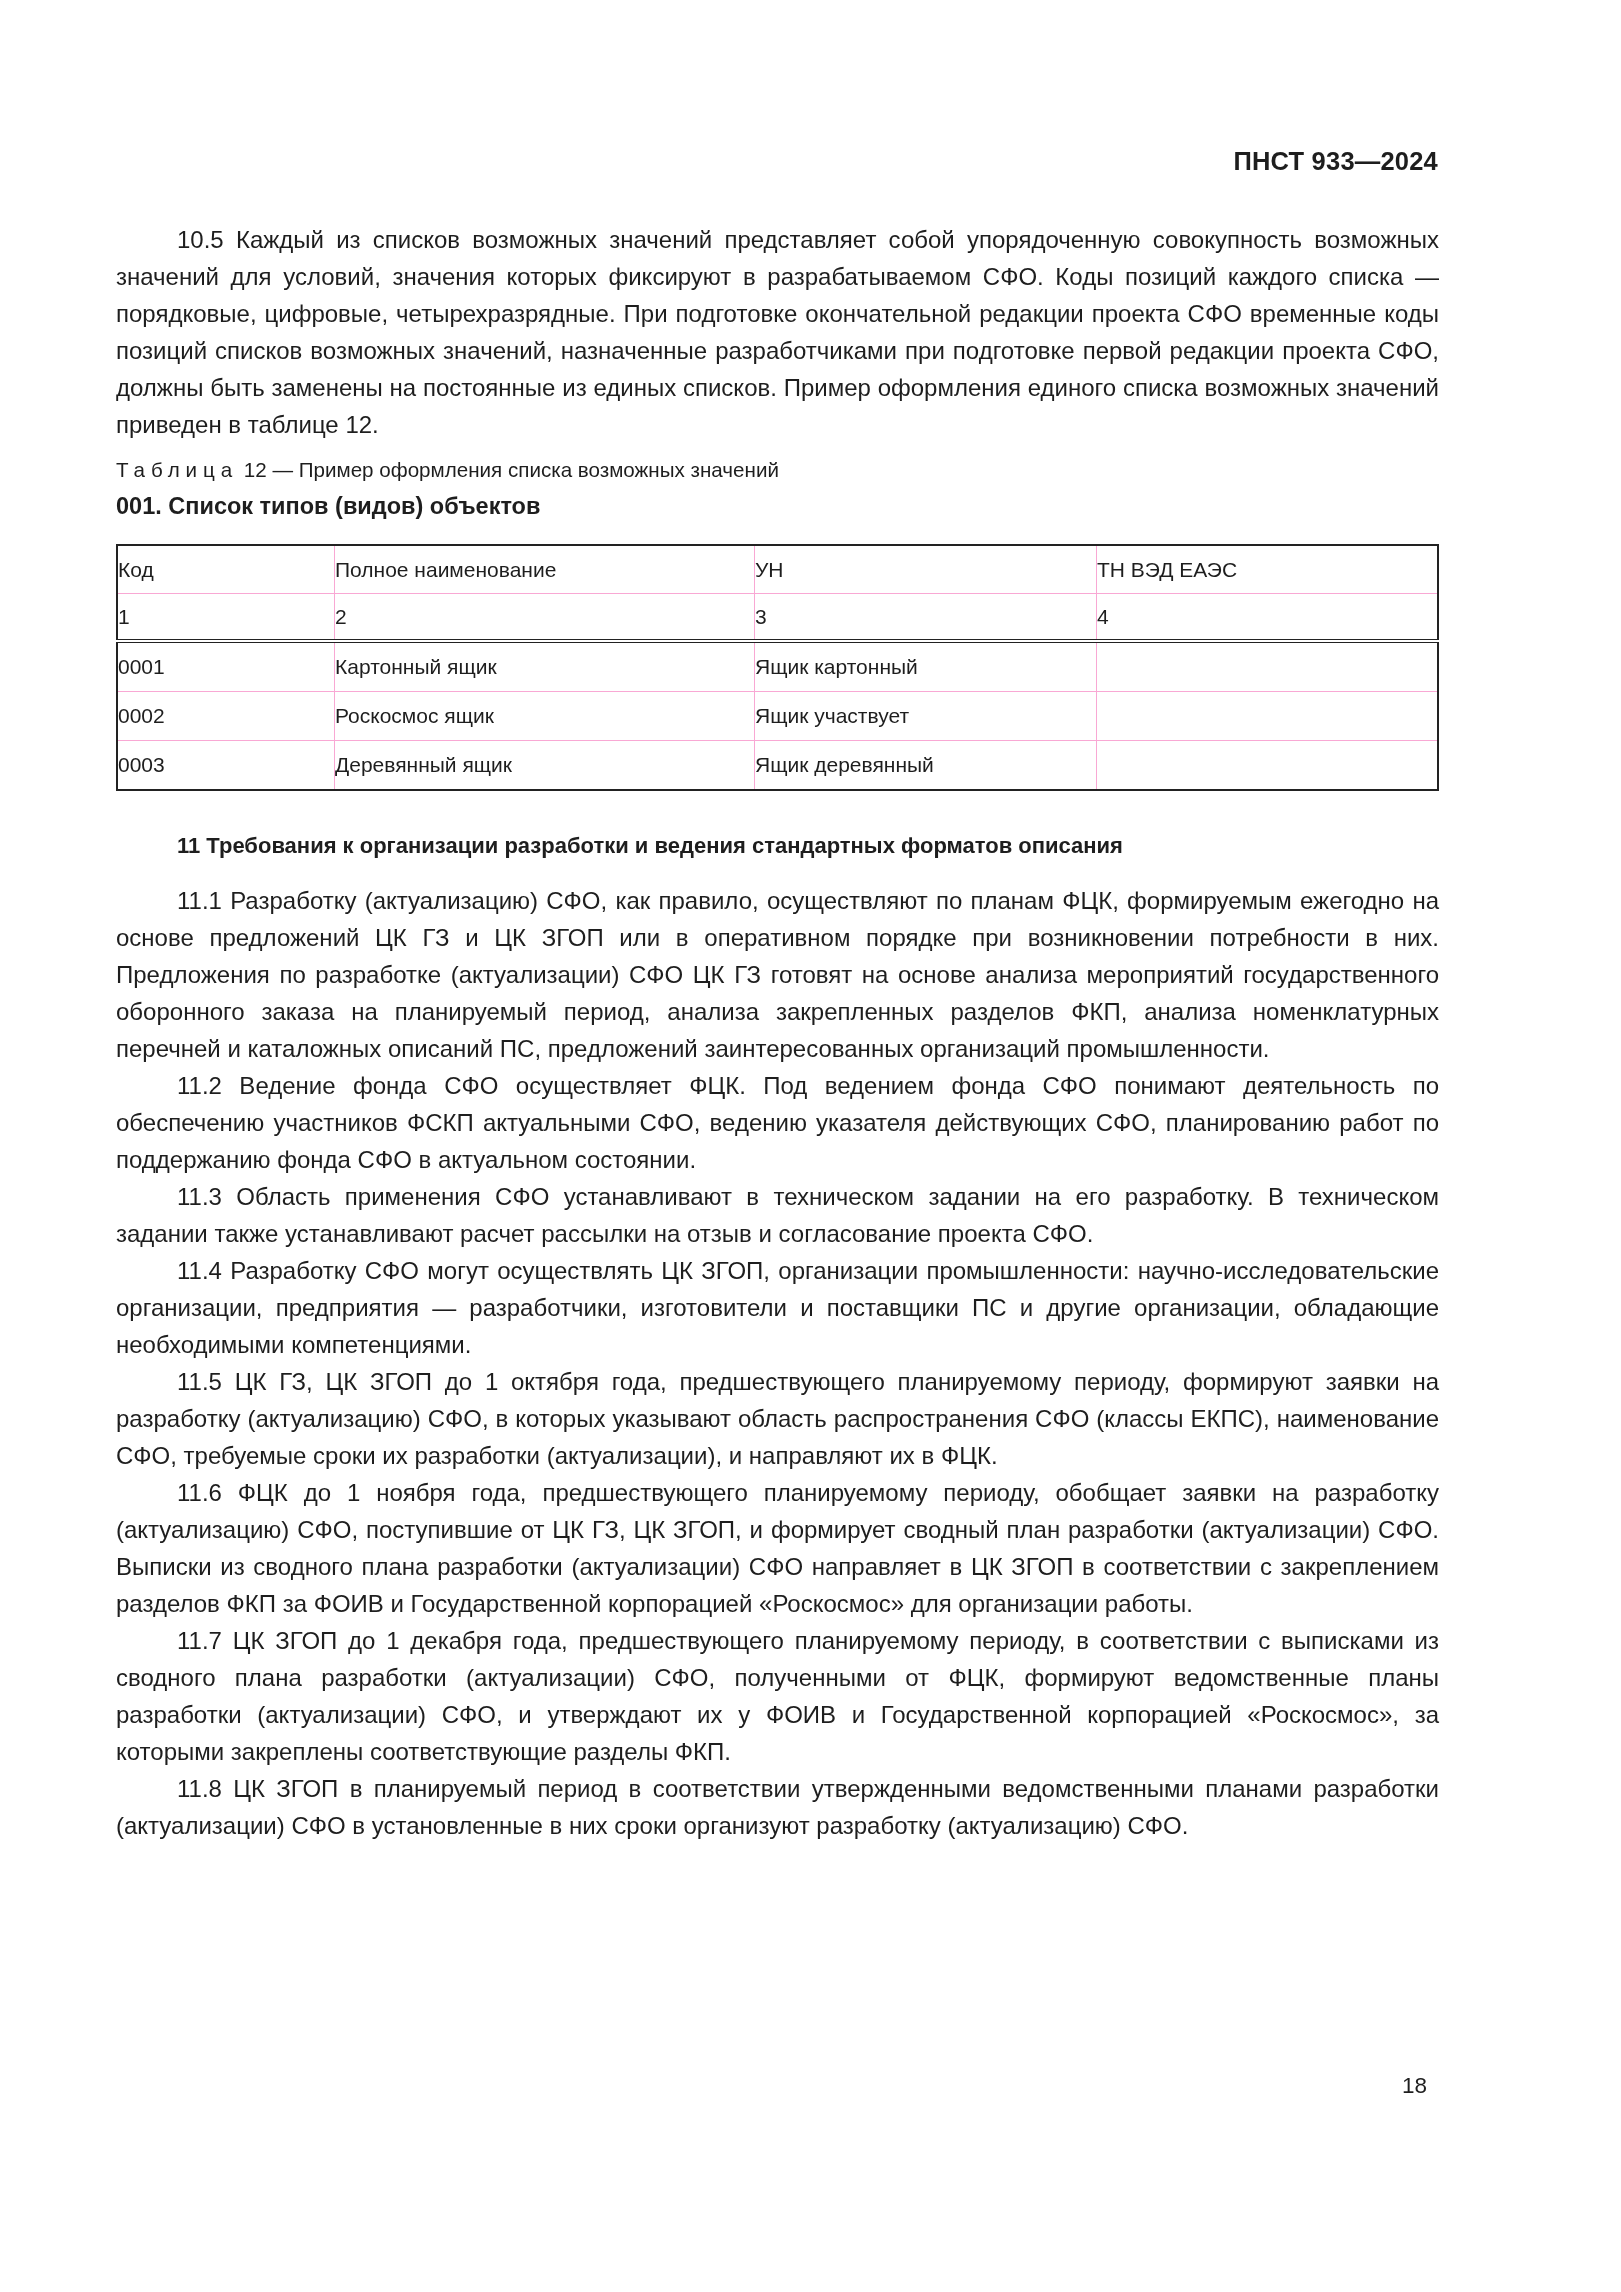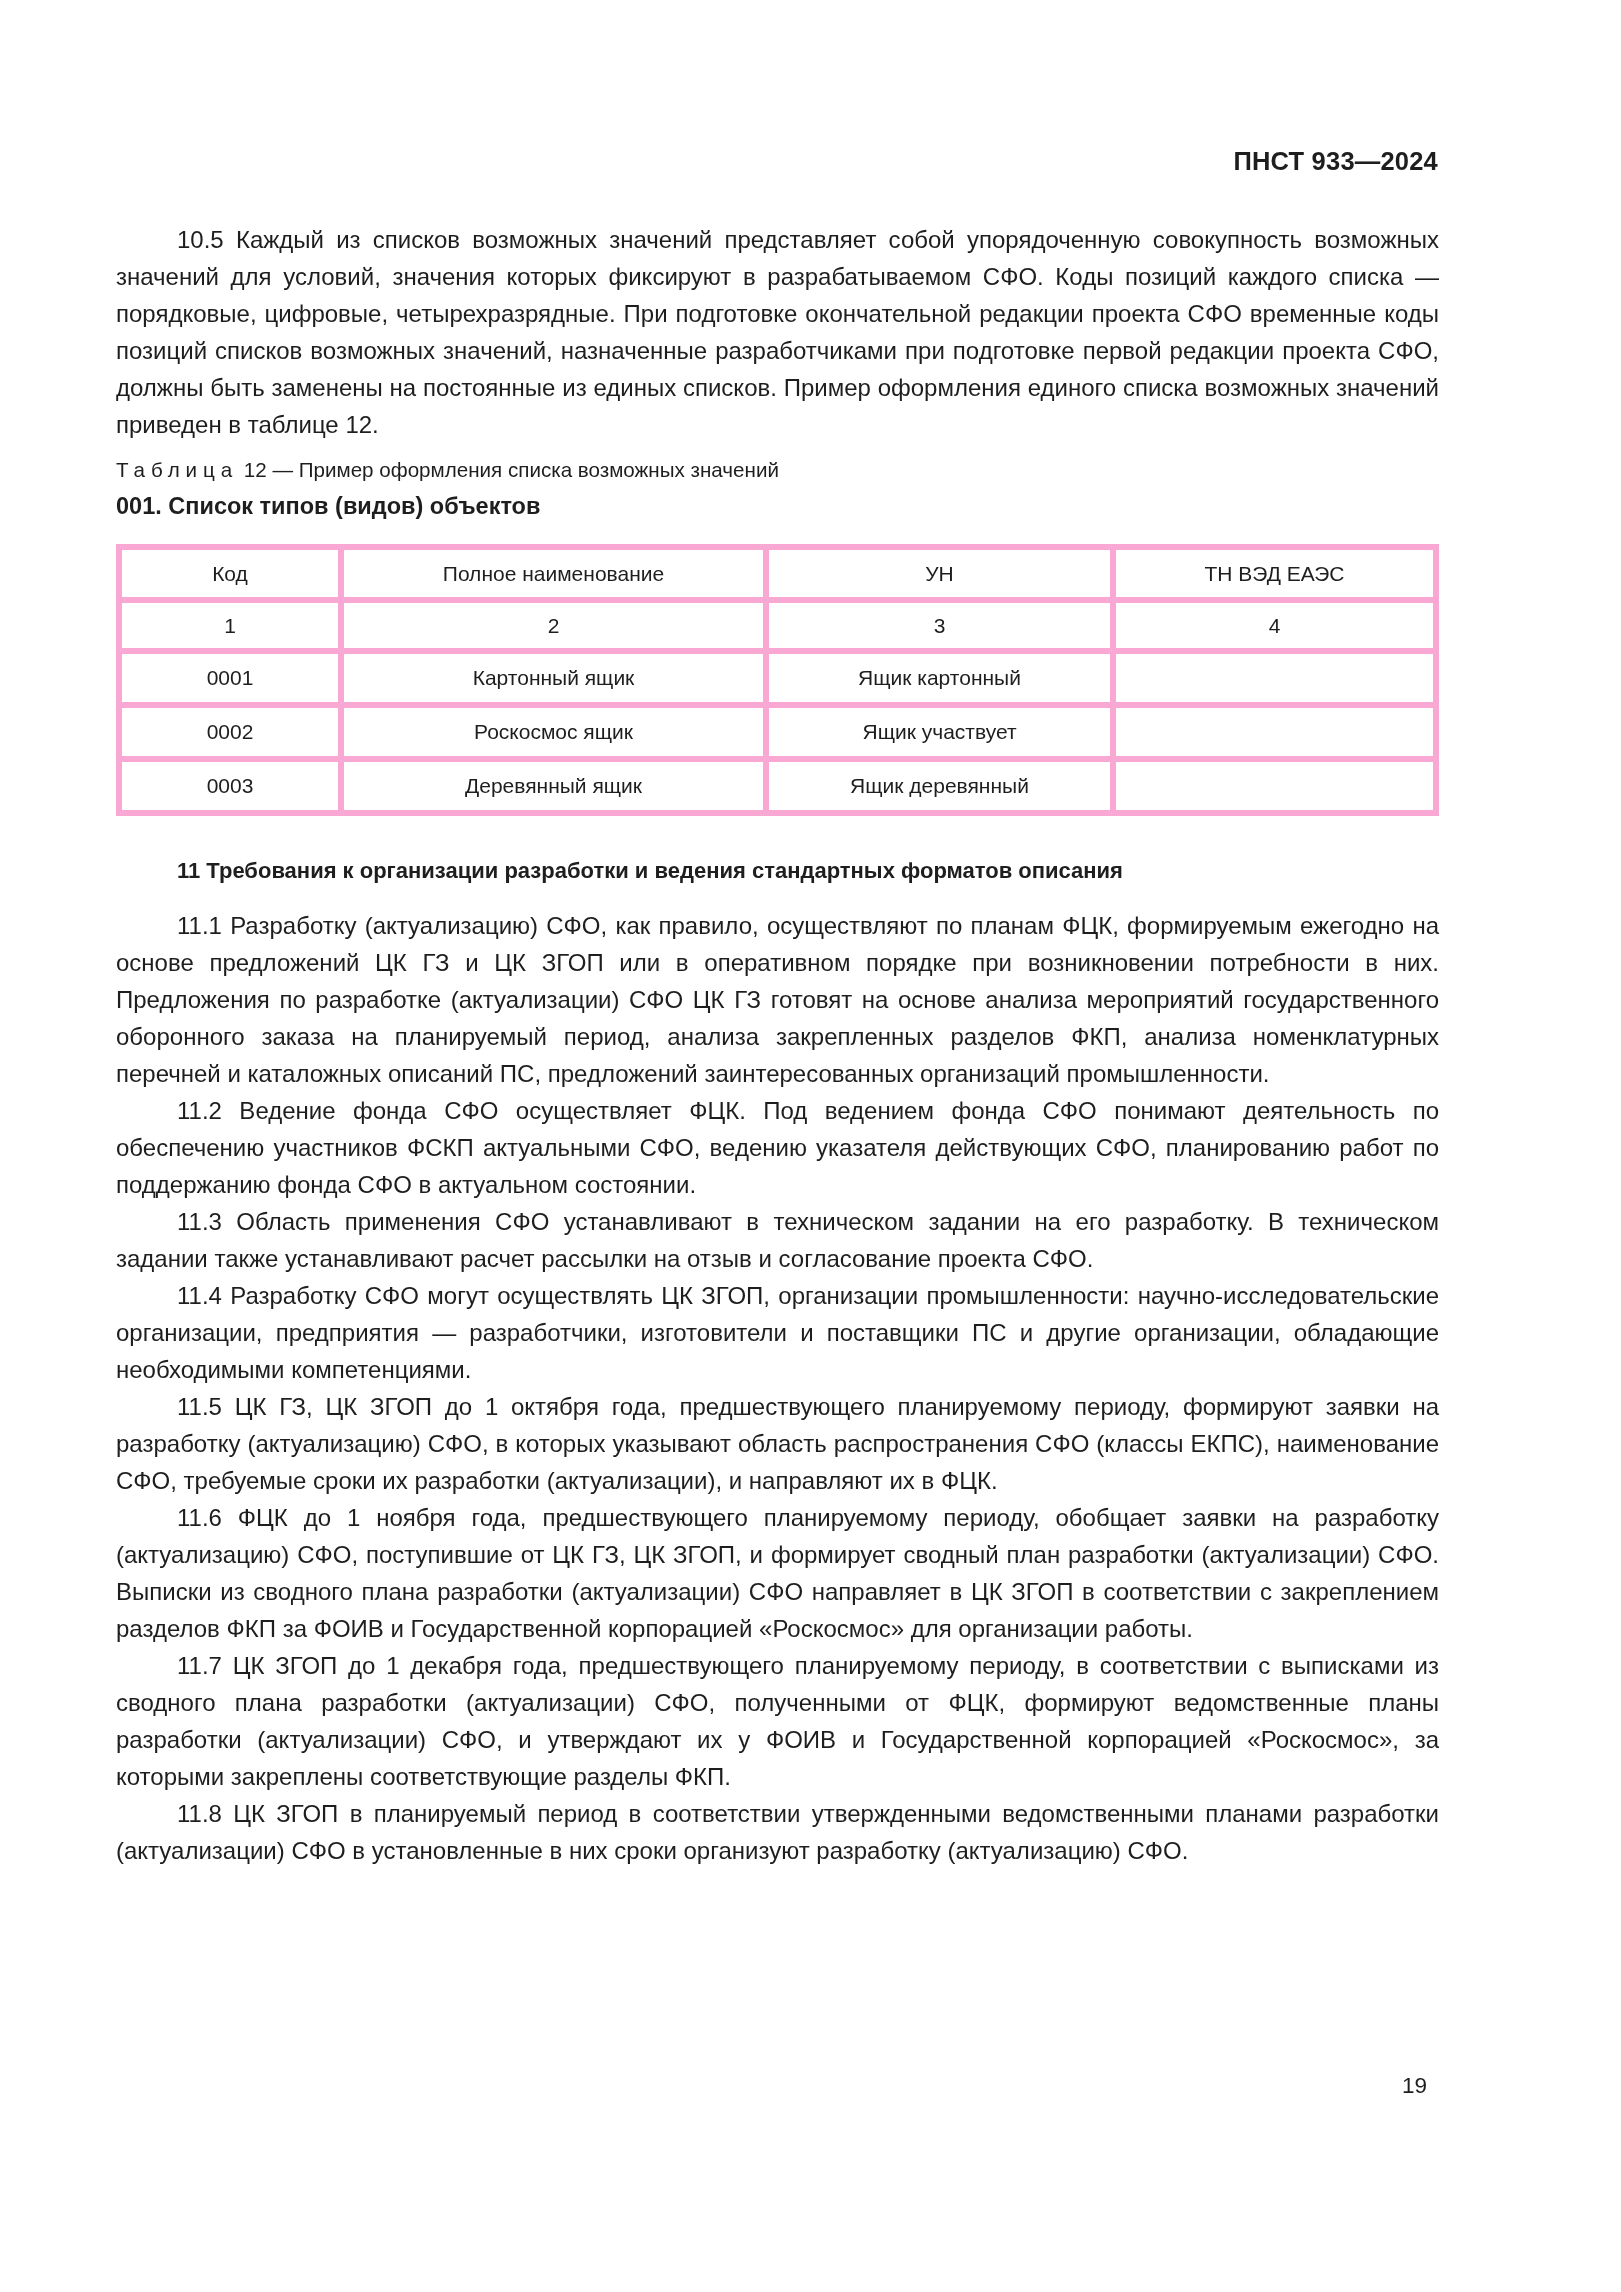--- a/index.html
+++ b/index.html
@@ -5,21 +5,21 @@
   html, body { margin: 0; padding: 0; background: #ffffff; }
   body { width: 1621px; height: 2293px; position: relative; overflow: hidden;
          font-family: "Liberation Sans", "DejaVu Sans", sans-serif; color: #1e1e1e; }
   .doc-code { position: absolute; top: 147px; right: 183px; font-weight: bold; font-size: 25.5px; letter-spacing: 0.2px; }
   .content { position: absolute; left: 116px; top: 221px; width: 1323px; }
   p.par { margin: 0; font-size: 24px; line-height: 37px; text-align: justify; text-indent: 61px; hyphens: manual; }
   .caption { font-size: 20.6px; margin-top: 11.8px; line-height: 29px; }
   .caption .spaced { letter-spacing: 5.9px; }
   .list-title { font-weight: bold; font-size: 23.5px; margin-top: 5.9px; line-height: 33px; }
   table.t12 { margin-top: 21.6px; width: 1323px; border-collapse: collapse; font-size: 21px; }
-  table.t12 td, table.t12 th { border: 6px solid #f9a8d4; text-align: center; font-weight: normal; padding: 0; height: 45px; }
+  table.t12 td, table.t12 th { border: 1px solid #f9a8d4; text-align: left; font-weight: normal; padding: 0; height: 45px; }
   table.t12 tr.header td { height: 47px; }
   table.t12 tr.nums td { height: 45px; border-bottom: 4.9px double #222; }
   table.t12 tr.data td { height: 48px; }
   table.t12 { border: 2.9px solid #222; }
   .col1 { width: 216px; } .col2 { width: 419px; } .col3 { width: 341px; } .col4 { width: auto; }
   h2.section { margin: 35px 0 0 61px; font-size: 22px; line-height: 40px; font-weight: bold; }
   .sec-body { margin-top: 15.7px; }
   .page-num { position: absolute; left: 1402px; top: 2073px; font-size: 22.5px; }
 </style>
 </head>
@@ -78,14 +78,14 @@
     <p class="par">11.2 Ведение фонда СФО осуществляет ФЦК. Под ведением фонда СФО понимают деятельность по обеспечению участников ФСКП актуальными СФО, ведению указателя действующих СФО, планиро­ванию работ по поддержанию фонда СФО в актуальном состоянии.</p>
     <p class="par">11.3 Область применения СФО устанавливают в техническом задании на его разработку. В техни­ческом задании также устанавливают расчет рассылки на отзыв и согласование проекта СФО.</p>
     <p class="par">11.4 Разработку СФО могут осуществлять ЦК ЗГОП, организации промышленности: научно-ис­следовательские организации, предприятия — разработчики, изготовители и поставщики ПС и другие организации, обладающие необходимыми компетенциями.</p>
     <p class="par">11.5 ЦК ГЗ, ЦК ЗГОП до 1 октября года, предшествующего планируемому периоду, формируют за­явки на разработку (актуализацию) СФО, в которых указывают область распространения СФО (классы ЕКПС), наименование СФО, требуемые сроки их разработки (актуализации), и направляют их в ФЦК.</p>
     <p class="par">11.6 ФЦК до 1 ноября года, предшествующего планируемому периоду, обобщает заявки на разра­ботку (актуализацию) СФО, поступившие от ЦК ГЗ, ЦК ЗГОП, и формирует сводный план разработки (ак­туализации) СФО. Выписки из сводного плана разработки (актуализации) СФО направляет в ЦК ЗГОП в соответствии с закреплением разделов ФКП за ФОИВ и Государственной корпорацией «Роскосмос» для организации работы.</p>
     <p class="par">11.7 ЦК ЗГОП до 1 декабря года, предшествующего планируемому периоду, в соответствии с вы­писками из сводного плана разработки (актуализации) СФО, полученными от ФЦК, формируют ведом­ственные планы разработки (актуализации) СФО, и утверждают их у ФОИВ и Государственной корпо­рацией «Роскосмос», за которыми закреплены соответствующие разделы ФКП.</p>
     <p class="par">11.8 ЦК ЗГОП в планируемый период в соответствии утвержденными ведомственными планами разработки (актуализации) СФО в установленные в них сроки организуют разработку (актуализацию) СФО.</p>
   </div>
 </div>
 
-<div class="page-num">19</div>
+<div class="page-num">18</div>
 
 
 </body></html>

